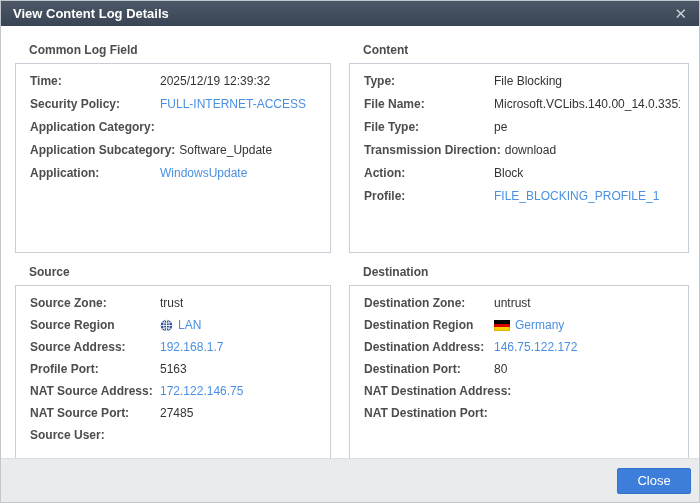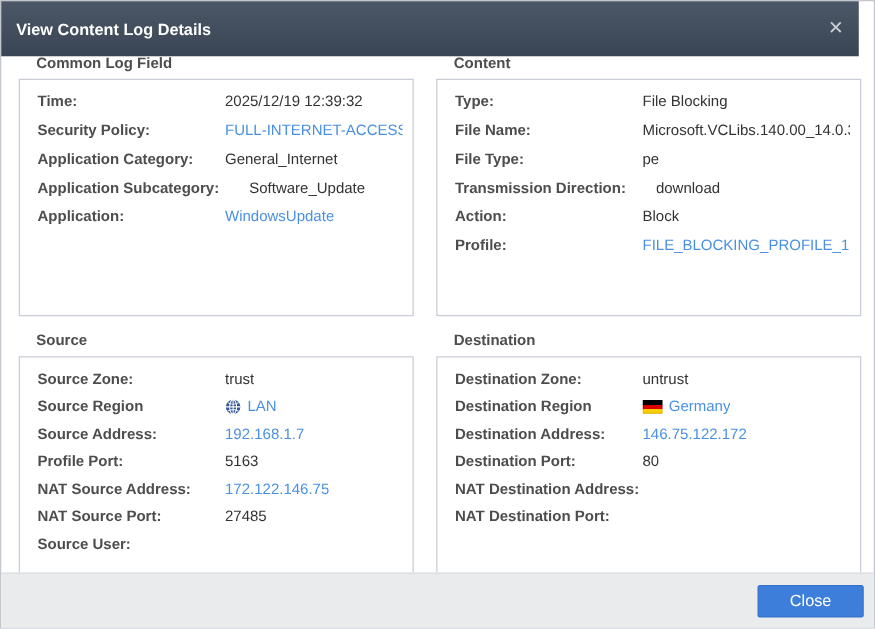--- a/index.html
+++ b/index.html
@@ -7,47 +7,47 @@
     --link:#4a90e2; --button-bg:#3d7edb; --button-text:#ffffff;
     --footer-bg:#e9ebed; --box-border:#c9ced6;
     --label-text:#4d4d4d; --value-text:#333333;
     --flag-black:#000000; --flag-red:#dd0000; --flag-gold:#ffce00;
   }
   *{box-sizing:border-box;}
   html,body{margin:0;padding:0;overflow:hidden;}
   body{width:700px;height:503px;font-family:"Liberation Sans",sans-serif;background:#fff;}
   .dialog{position:relative;width:700px;height:503px;background:#ffffff;border:1px solid #c2c7cd;}
 
-  .titlebar{position:absolute;top:0;left:0;right:12px;height:44px;
+  .titlebar{position:absolute;top:0;left:0;right:0;height:25px;
     background:var(--titlebar-bg);
     background-image:linear-gradient(180deg,rgba(255,255,255,.07),rgba(0,0,0,.08));
     display:flex;align-items:center;padding:0 12px;}
   .titlebar .title{color:var(--titlebar-text);font-size:13px;font-weight:bold;}
   .titlebar .close-x{margin-left:auto;color:#c9ced6;font-size:15px;line-height:28px;cursor:pointer;}
 
   .body{position:absolute;top:28px;left:0;right:0;padding:14px 12px 16px 14px;}
   .grid{display:grid;grid-template-columns:316px 340px;column-gap:18px;row-gap:12px;}
   .section-title{font-size:12px;font-weight:bold;color:var(--label-text);margin:0 0 5px 14px;line-height:15px;}
   .box{border:1px solid var(--box-border);background:#fff;padding:6px 8px 0 14px;overflow:hidden;}
   .box.r1{height:190px;}
   .box.r2{height:204px;}
 
-  .field-row{display:flex;height:23px;line-height:23px;font-size:12px;white-space:nowrap;gap:20px;}
+  .field-row{display:flex;height:23px;line-height:23px;font-size:12px;white-space:nowrap;}
   .box.r2 .field-row{height:22px;line-height:22px;}
   .field-label{font-weight:bold;color:var(--label-text);min-width:130px;padding-right:4px;}
   .field-value{color:var(--value-text);display:flex;align-items:center;gap:5px;overflow:hidden;}
   .field-value.link{color:var(--link);cursor:pointer;}
   .field-value .icon{display:inline-flex;align-items:center;}
   .flag-de{display:inline-block;width:16px;height:11px;flex:0 0 16px;
     background:linear-gradient(180deg,var(--flag-black) 0 33.4%,var(--flag-red) 33.4% 66.7%,var(--flag-gold) 66.7% 100%);
     box-shadow:0 0 0 1px rgba(0,0,0,.12) inset;}
 
   .footer{position:absolute;left:0;right:0;bottom:0;height:44px;background:var(--footer-bg);
     border-top:1px solid #dcdfe2;display:flex;align-items:center;justify-content:flex-end;padding:0 8px;}
-  .close-btn{width:85px;height:26px;background:var(--button-bg);color:var(--button-text);
+  .close-btn{width:74px;height:26px;background:var(--button-bg);color:var(--button-text);
     border:1px solid #3572c9;border-radius:2px;font-size:13px;font-family:"Liberation Sans",sans-serif;cursor:pointer;}
 </style>
 </head>
 <body>
 
 <div class="dialog">
   <div class="titlebar">
     <span class="title">View Content Log Details</span>
     <span class="close-x">✕</span>
   </div>
@@ -65,23 +65,20 @@
               </span>
             </div>
             <div class="field-row">
               <span class="field-label">Security Policy:</span>
               <span class="field-value link">
                 <span>FULL-INTERNET-ACCESS</span>
               </span>
             </div>
             <div class="field-row">
               <span class="field-label">Application Category:</span>
-              <span class="field-value">
-                <span>General_Internet</span>
-              </span>
             </div>
             <div class="field-row">
               <span class="field-label">Application Subcategory:</span>
               <span class="field-value">
                 <span>Software_Update</span>
               </span>
             </div>
             <div class="field-row">
               <span class="field-label">Application:</span>
               <span class="field-value link">

